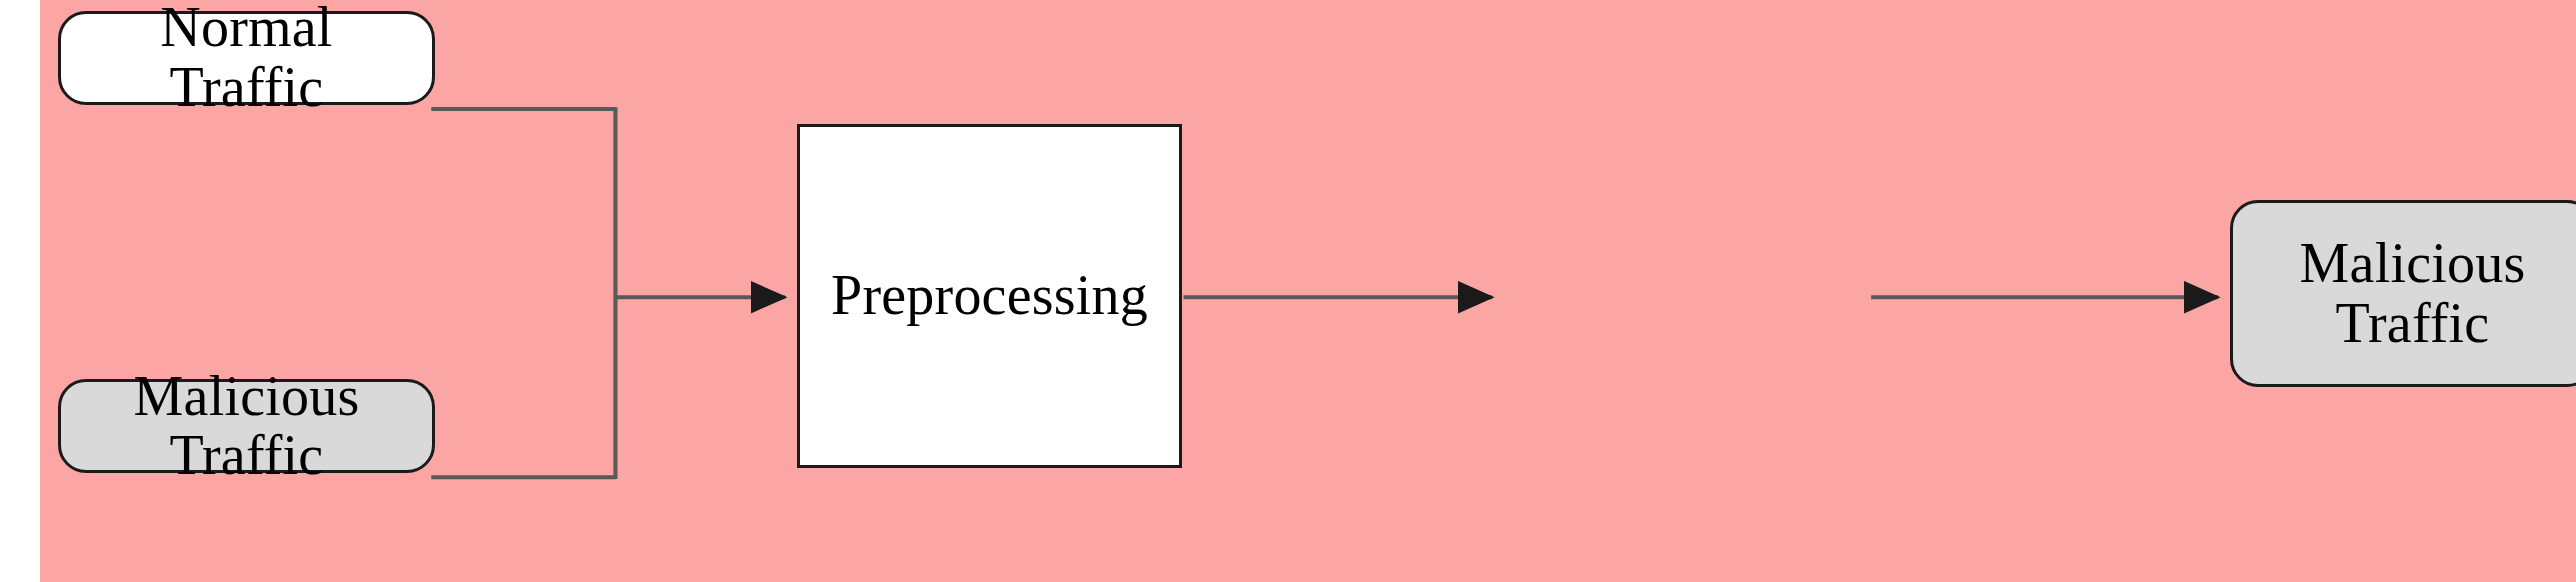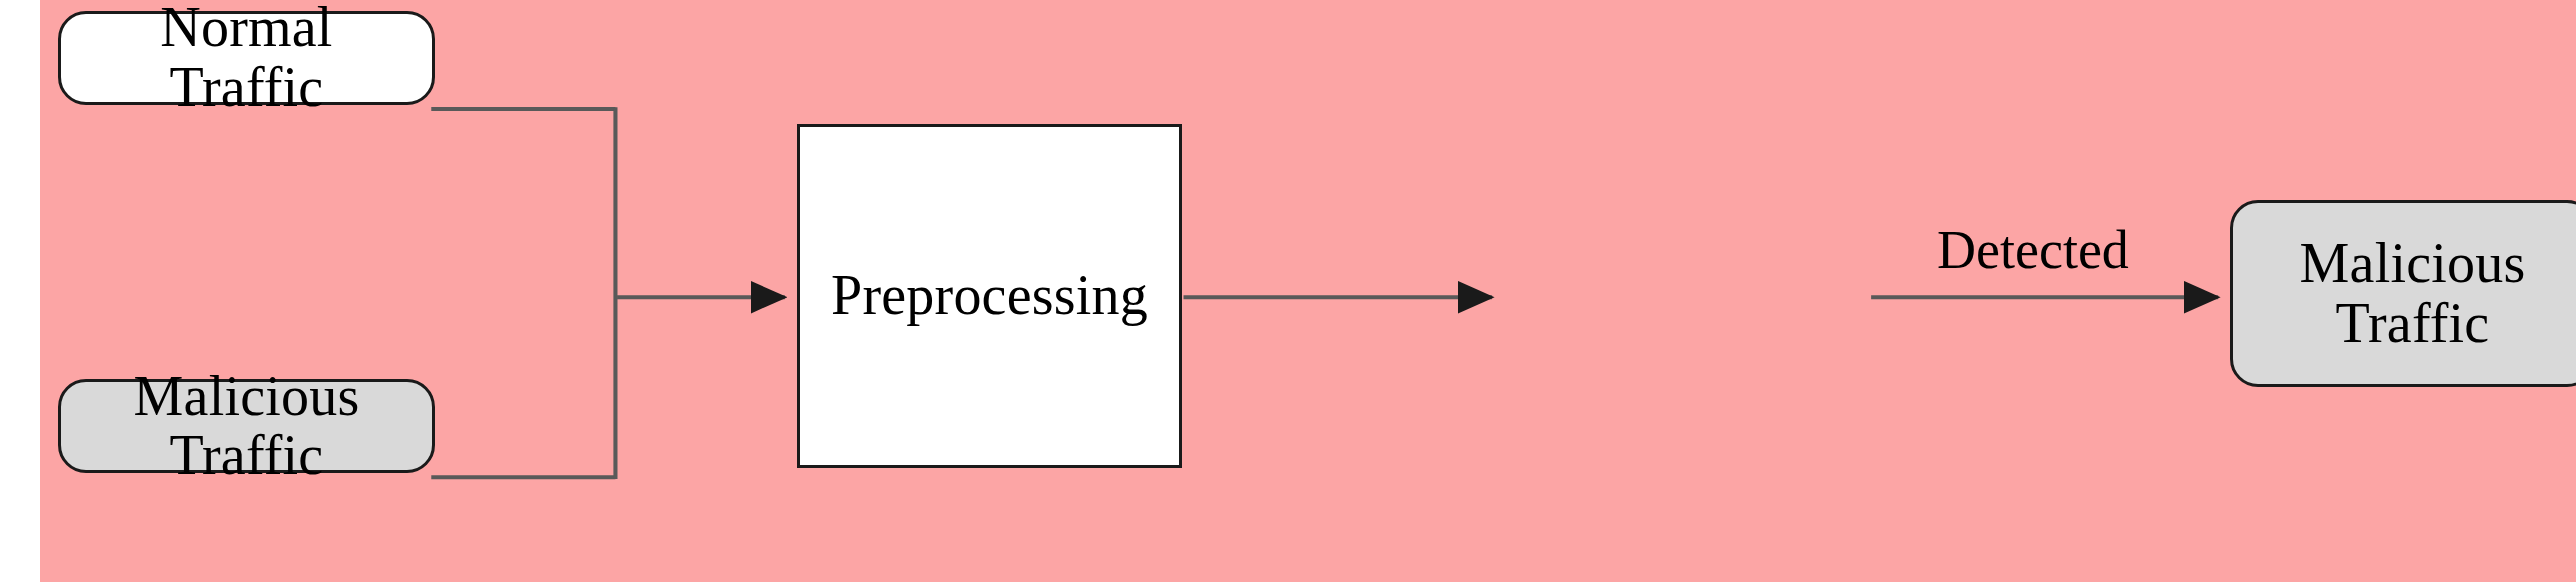--- a/index.html
+++ b/index.html
@@ -92,16 +92,15 @@
 
   <div class="node node-rounded fill-gray" style="left:18px; top:379px; width:377px; height:94px;">Malicious
 Traffic</div>
 
   <div class="node node-square fill-white" style="left:757px; top:124px; width:385px; height:344px;">Preprocessing</div>
 
 
   <div class="node node-rounded fill-gray" style="left:2190px; top:200px; width:365px; height:187px;">Malicious
 Traffic</div>
 
-  <div class="edge-label" style="left:1897px; top:223px;">Detected</div>
 
 </div>
 
 
 </body></html>

